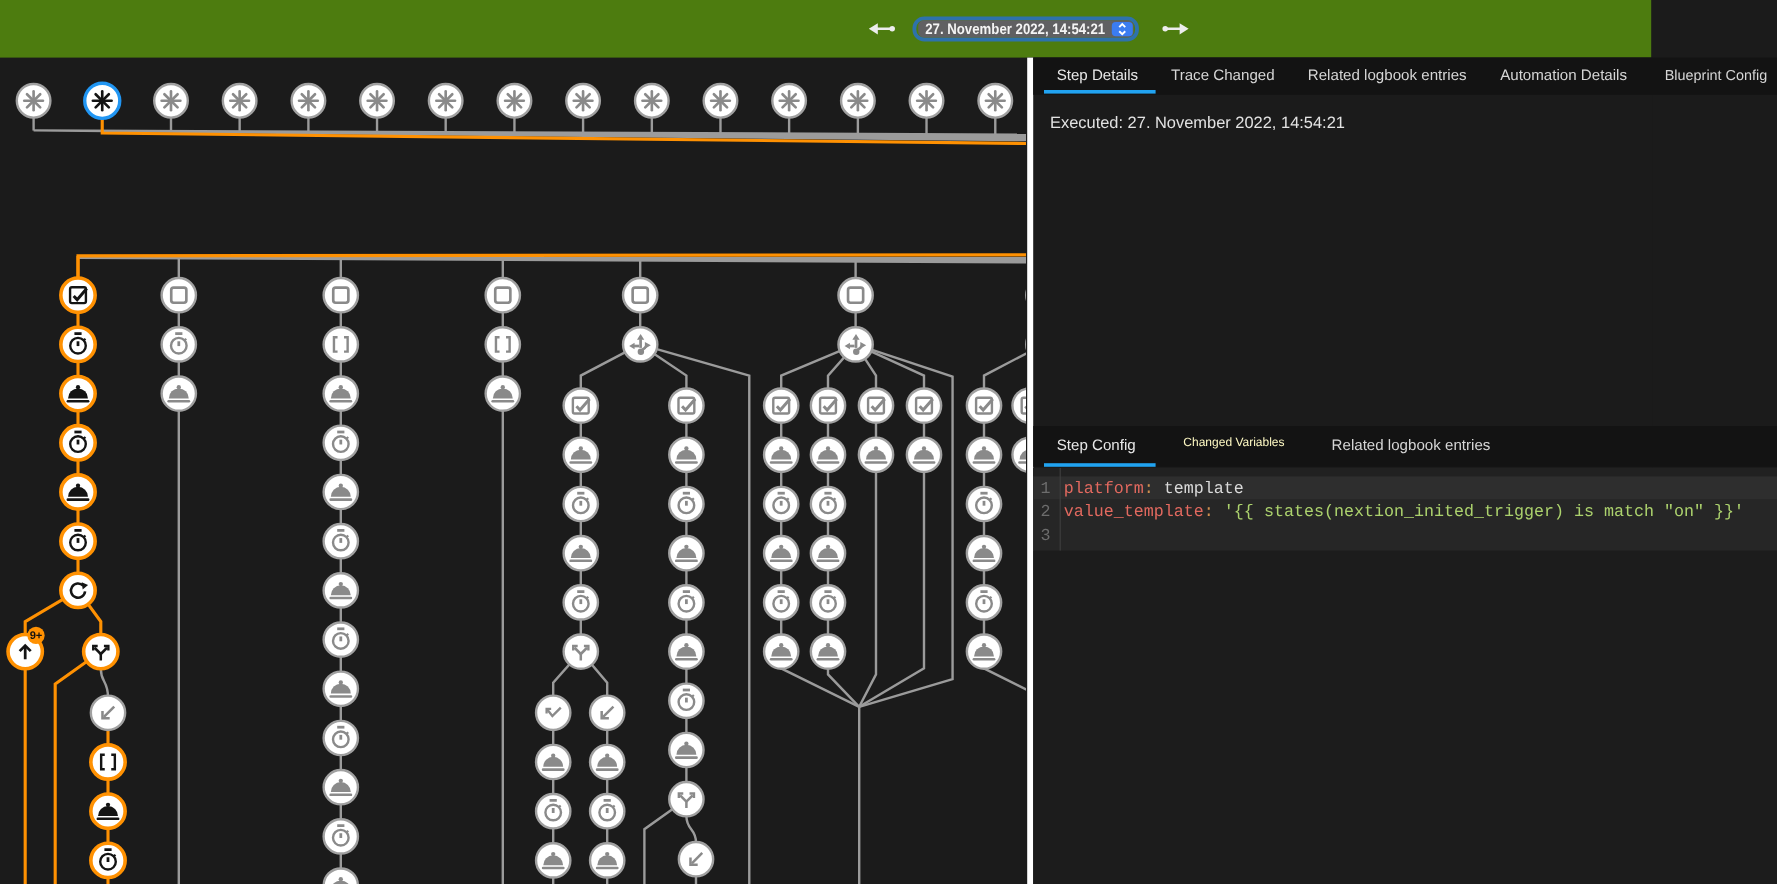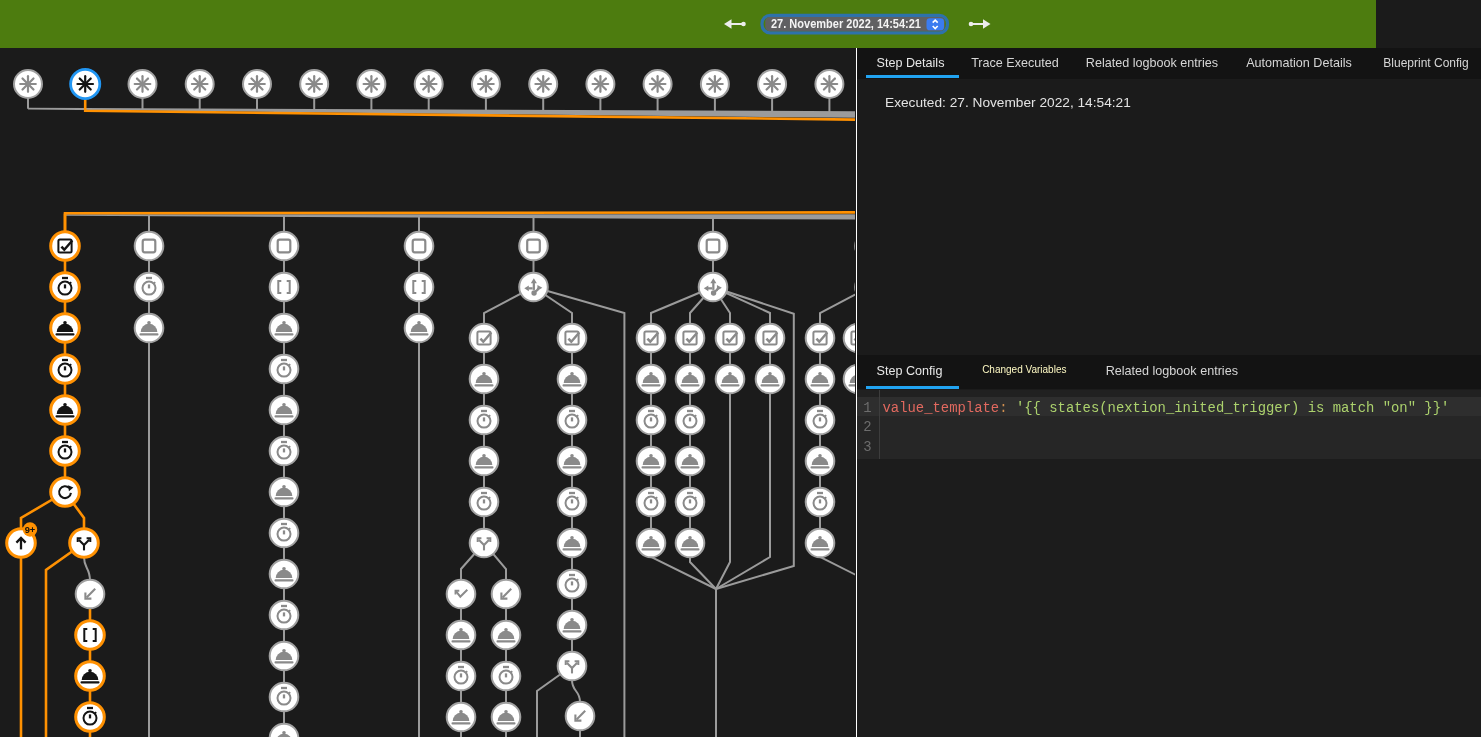--- a/index.html
+++ b/index.html
@@ -1,19 +1,19 @@
 <!DOCTYPE html>
 <html><head><meta charset="utf-8">
 <style>
 *{margin:0;padding:0;box-sizing:border-box}
 html,body{width:1481px;height:737px;overflow:hidden;background:#1b1b1b;font-family:"Liberation Sans",sans-serif}
 #header{position:absolute;left:0;top:0;width:1376px;height:48px;background:#4d7c0f}
 #graph{position:absolute;left:0;top:0}
 #gwrap{position:absolute;left:0;top:48px;width:855px;height:689px;background:#1b1b1b}
-#panel{position:absolute;left:856px;top:48px;width:521px;height:689px;background:#1b1b1b;border-left:1px solid #ffffff}
+#panel{position:absolute;left:856px;top:48px;width:521px;height:689px;background:#1b1b1b;border-left:5px solid #ffffff}
 .tabbar{position:absolute;left:0;width:625px;background:#131313}
 #code{position:absolute;left:0;top:341.5px;width:625px;height:69px;background:#262626;font-family:"Liberation Mono",monospace;font-size:13.9px;line-height:19.6px}
 #hl{position:absolute;left:0;top:7.2px;width:625px;height:19.6px;background:#2e2e2e}
 #gutter{position:absolute;left:0;top:9px;width:14.5px;text-align:right;color:#6d6d6d}
 #gutline{position:absolute;left:22px;top:0;width:1px;height:69px;background:#3d3d3d}
 #codetext{position:absolute;left:25.5px;top:9px;white-space:pre}
 .k{color:#e2695f} .c{color:#cf8f4f} .v{color:#d9d9d9} .s{color:#acd26d}
 </style></head>
 <body>
 <div id="gwrap"></div>
@@ -932,37 +932,37 @@
 <line x1="-5.5" y1="-5.5" x2="5.5" y2="5.5"></line>
         <line x1="-5.5" y1="5.5" x2="5.5" y2="-5.5"></line>
       </g>
     </g>
 <circle cx="30" cy="529.5" r="7.2" fill="#ff9102"></circle>
     <text x="30" y="532.8" font-family="Liberation Sans, sans-serif" font-size="9.3" font-weight="bold" fill="#111" text-anchor="middle">9+</text>
 </svg>
 <div id="panel">
 <div class="tabbar" style="top:0;height:31px">
 <div style="position:absolute;left:53.5px;top:8px;transform:translateX(-50%);color:#e8e8e8;font-size:12.6px;white-space:nowrap">Step Details</div>
-      <div style="position:absolute;left:158px;top:8px;transform:translateX(-50%);color:#d6d6d6;font-size:12.6px;white-space:nowrap">Trace Executed</div>
+      <div style="position:absolute;left:158px;top:8px;transform:translateX(-50%);color:#d6d6d6;font-size:12.6px;white-space:nowrap">Trace Changed</div>
       <div style="position:absolute;left:295px;top:8px;transform:translateX(-50%);color:#d6d6d6;font-size:12.6px;white-space:nowrap">Related logbook entries</div>
       <div style="position:absolute;left:442px;top:8px;transform:translateX(-50%);color:#d6d6d6;font-size:12.6px;white-space:nowrap">Automation Details</div>
       <div style="position:absolute;left:569px;top:8px;transform:translateX(-50%);color:#d6d6d6;font-size:12px;white-space:nowrap">Blueprint Config</div>
 <div style="position:absolute;left:8.5px;top:27px;width:93px;height:3px;background:#21a3f1"></div>
 </div>
-<div style="position:absolute;left:28px;top:47px;color:#e3e3e3;font-size:13.7px">Executed: 27. November 2022, 14:54:21</div>
+<div style="position:absolute;left:14px;top:47px;color:#e3e3e3;font-size:13.7px">Executed: 27. November 2022, 14:54:21</div>
 <div class="tabbar" style="top:307px;height:34px">
 <div style="position:absolute;left:52.5px;top:9px;transform:translateX(-50%);color:#e8e8e8;font-size:12.6px;white-space:nowrap">Step Config</div>
       <div style="position:absolute;left:167.29999999999995px;top:9px;transform:translateX(-50%);color:#fef9c3;font-size:10px;white-space:nowrap">Changed Variables</div>
       <div style="position:absolute;left:314.79999999999995px;top:9px;transform:translateX(-50%);color:#d6d6d6;font-size:12.6px;white-space:nowrap">Related logbook entries</div>
 <div style="position:absolute;left:8.5px;top:30.5px;width:93px;height:3px;background:#21a3f1"></div>
 </div>
 <div id="code">
 <div style="position:absolute;left:0;top:0;width:625px;height:7.2px;background:#212121"></div>
 <div id="hl"></div>
 <div id="gutter">
         <div>1</div>
         <div>2</div>
         <div>3</div>
       </div>
 <div id="gutline"></div>
-<div id="codetext"><div><span class="k">value_template</span><span class="c">:</span> <span class="s">'{{ states(nextion_inited_trigger) is match "on" }}'</span></div></div>
+<div id="codetext"><div><span class="k">platform</span><span class="c">:</span> <span class="v">template</span></div><div><span class="k">value_template</span><span class="c">:</span> <span class="s">'{{ states(nextion_inited_trigger) is match "on" }}'</span></div></div>
 </div>
 <div style="position:absolute;left:0;top:410.5px;width:625px;height:278.5px;background:#1c1c1c"></div>
 </div>
 </body></html>

